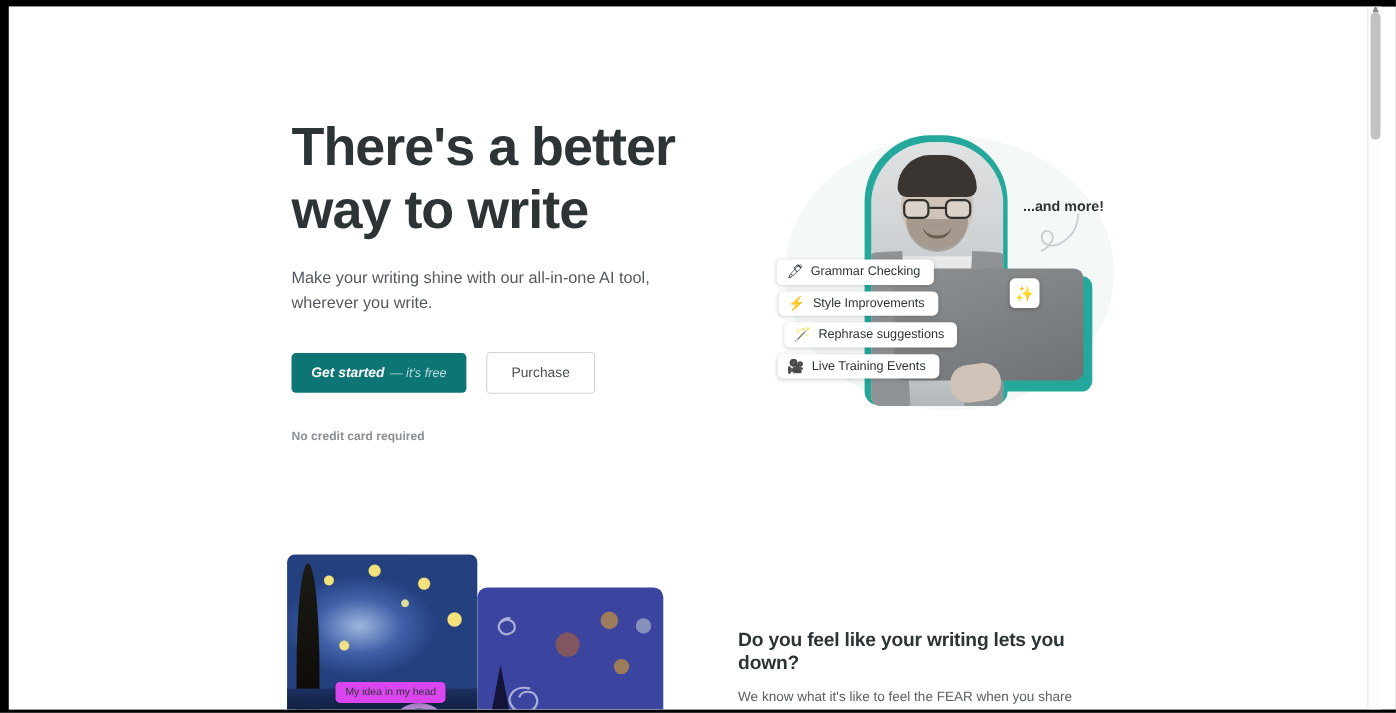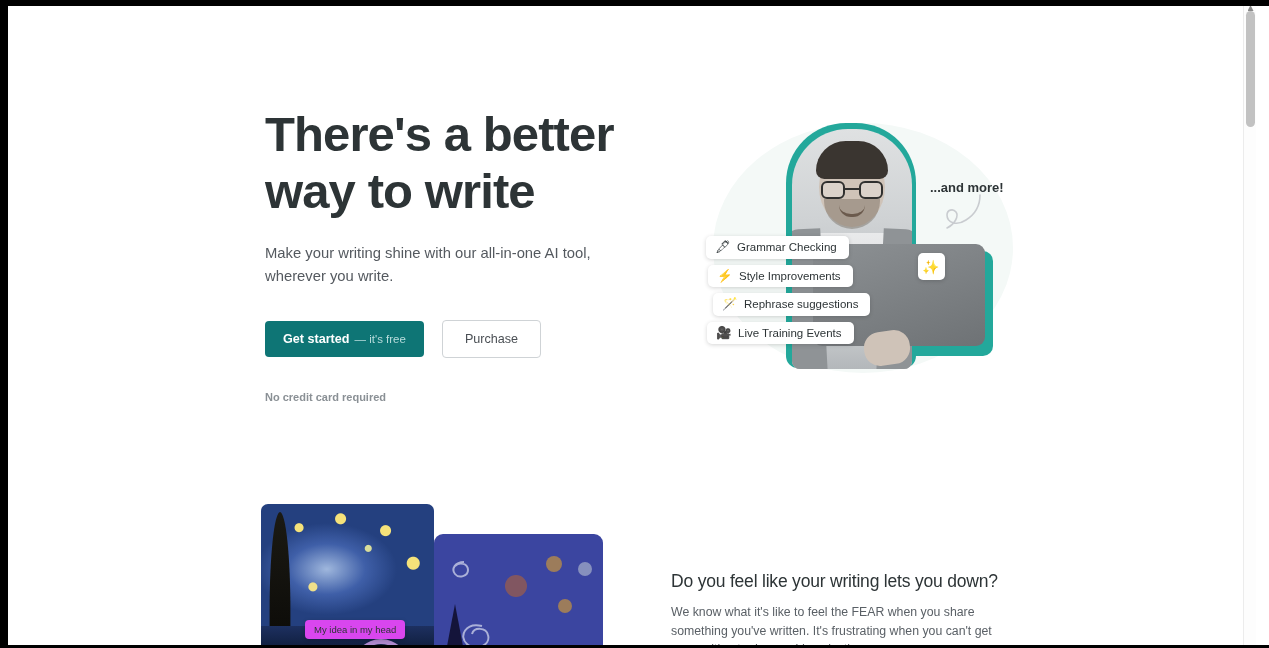--- a/index.html
+++ b/index.html
@@ -95,20 +95,21 @@
     margin-top:22px;
     font-size:14.8px; line-height:23px; color:#54595f;
     width:330px;
   }
   .cta-row{ margin-top:32px; display:flex; align-items:center; gap:18px; }
   .btn-primary{
     background:#0e7575; color:#fff;
     border:none; border-radius:4px; cursor:pointer;
     padding:11px 18px; font-size:12.6px; font-weight:bold;
     white-space:nowrap;
+    font-style:italic;
   }
   .btn-primary .free-tag{ font-weight:normal; color:#b9dcdc; margin-left:5px; font-size:11.5px; }
   .btn-outline{
     background:#fff; color:#4a4f54;
     border:1px solid #cfd3d6; border-radius:4px; cursor:pointer;
     padding:11px 22px; font-size:12.6px; white-space:nowrap;
   }
   .no-cc{ margin-top:33px; font-size:11px; color:#8a9095;font-weight:bold; }
 
   
@@ -274,21 +275,21 @@
     background:#14143a; clip-path:polygon(50% 0,100% 100%,0 100%);
   }
   .purple-circle{
     position:absolute; left:100px; top:135px;
     width:56px; height:30px; border-radius:28px 28px 0 0;
     border:5px solid #b08ad0; border-bottom:none; z-index:3;
   }
 
   .section-copy{ position:absolute; left:663px; top:565px; width:345px; }
   h2.section-title{
-    font-size:17.5px; font-weight:normal; color:#2d3436; letter-spacing:-.2px;
+    font-size:17.5px; font-weight:bold; color:#2d3436; letter-spacing:-.2px;
   }
   p.section-body{
     margin-top:11px; font-size:12.3px; line-height:18.5px; color:#5a6066;
   }
 </style>
 </head>
 <body>
 
 <div id="window-frame">
   <div id="page">

